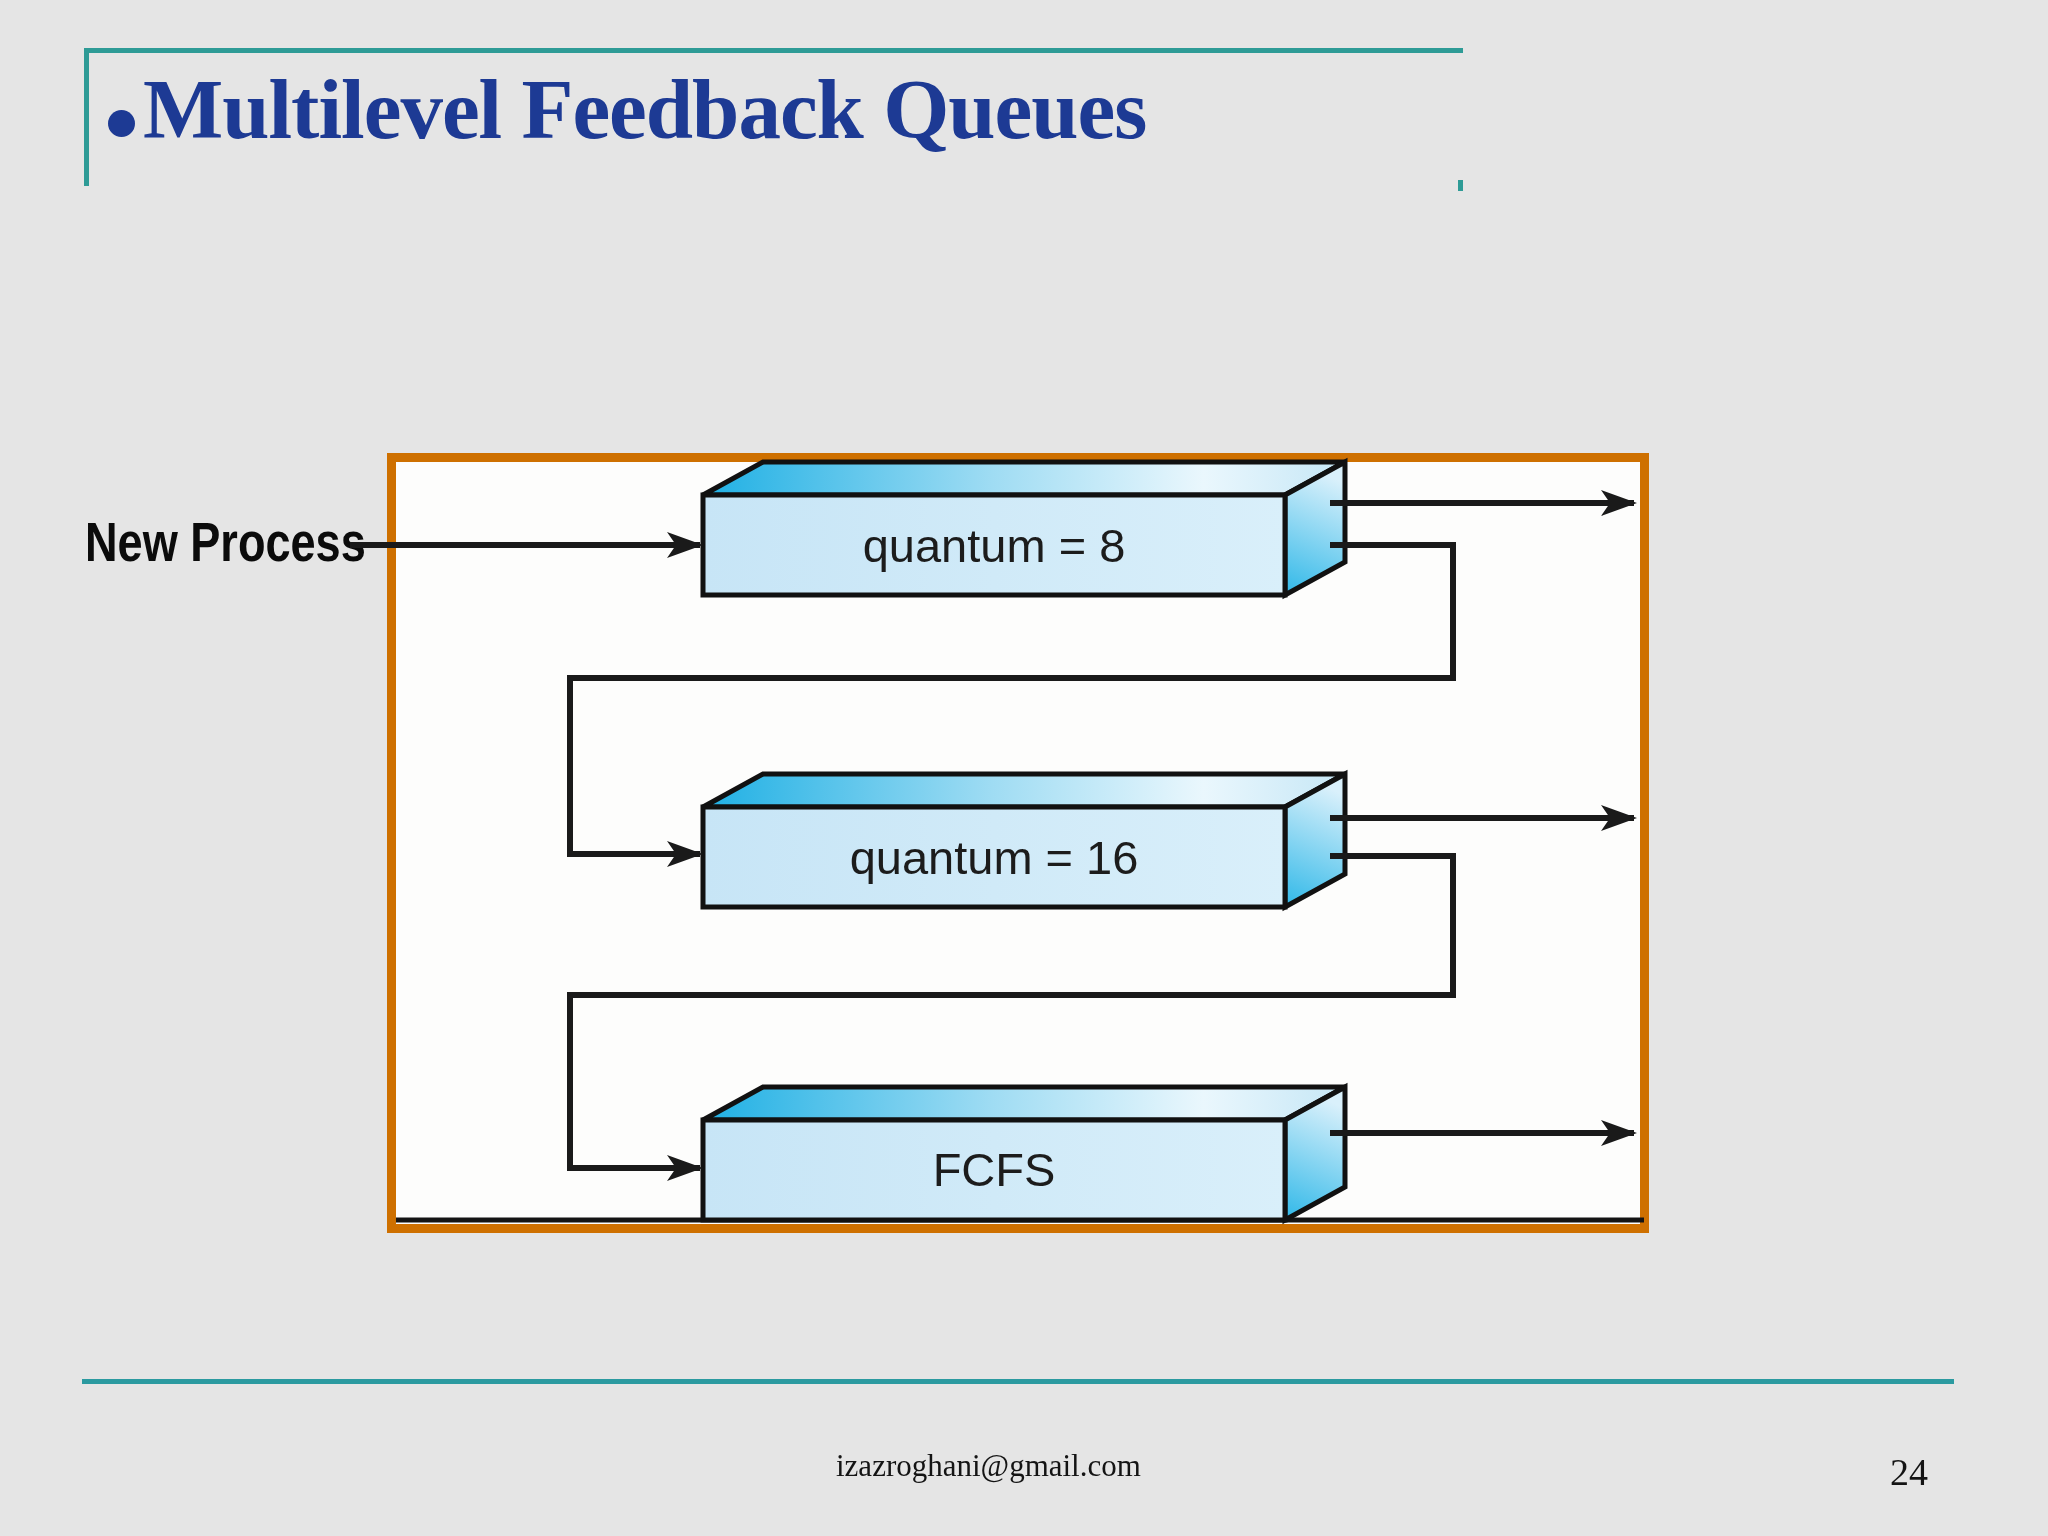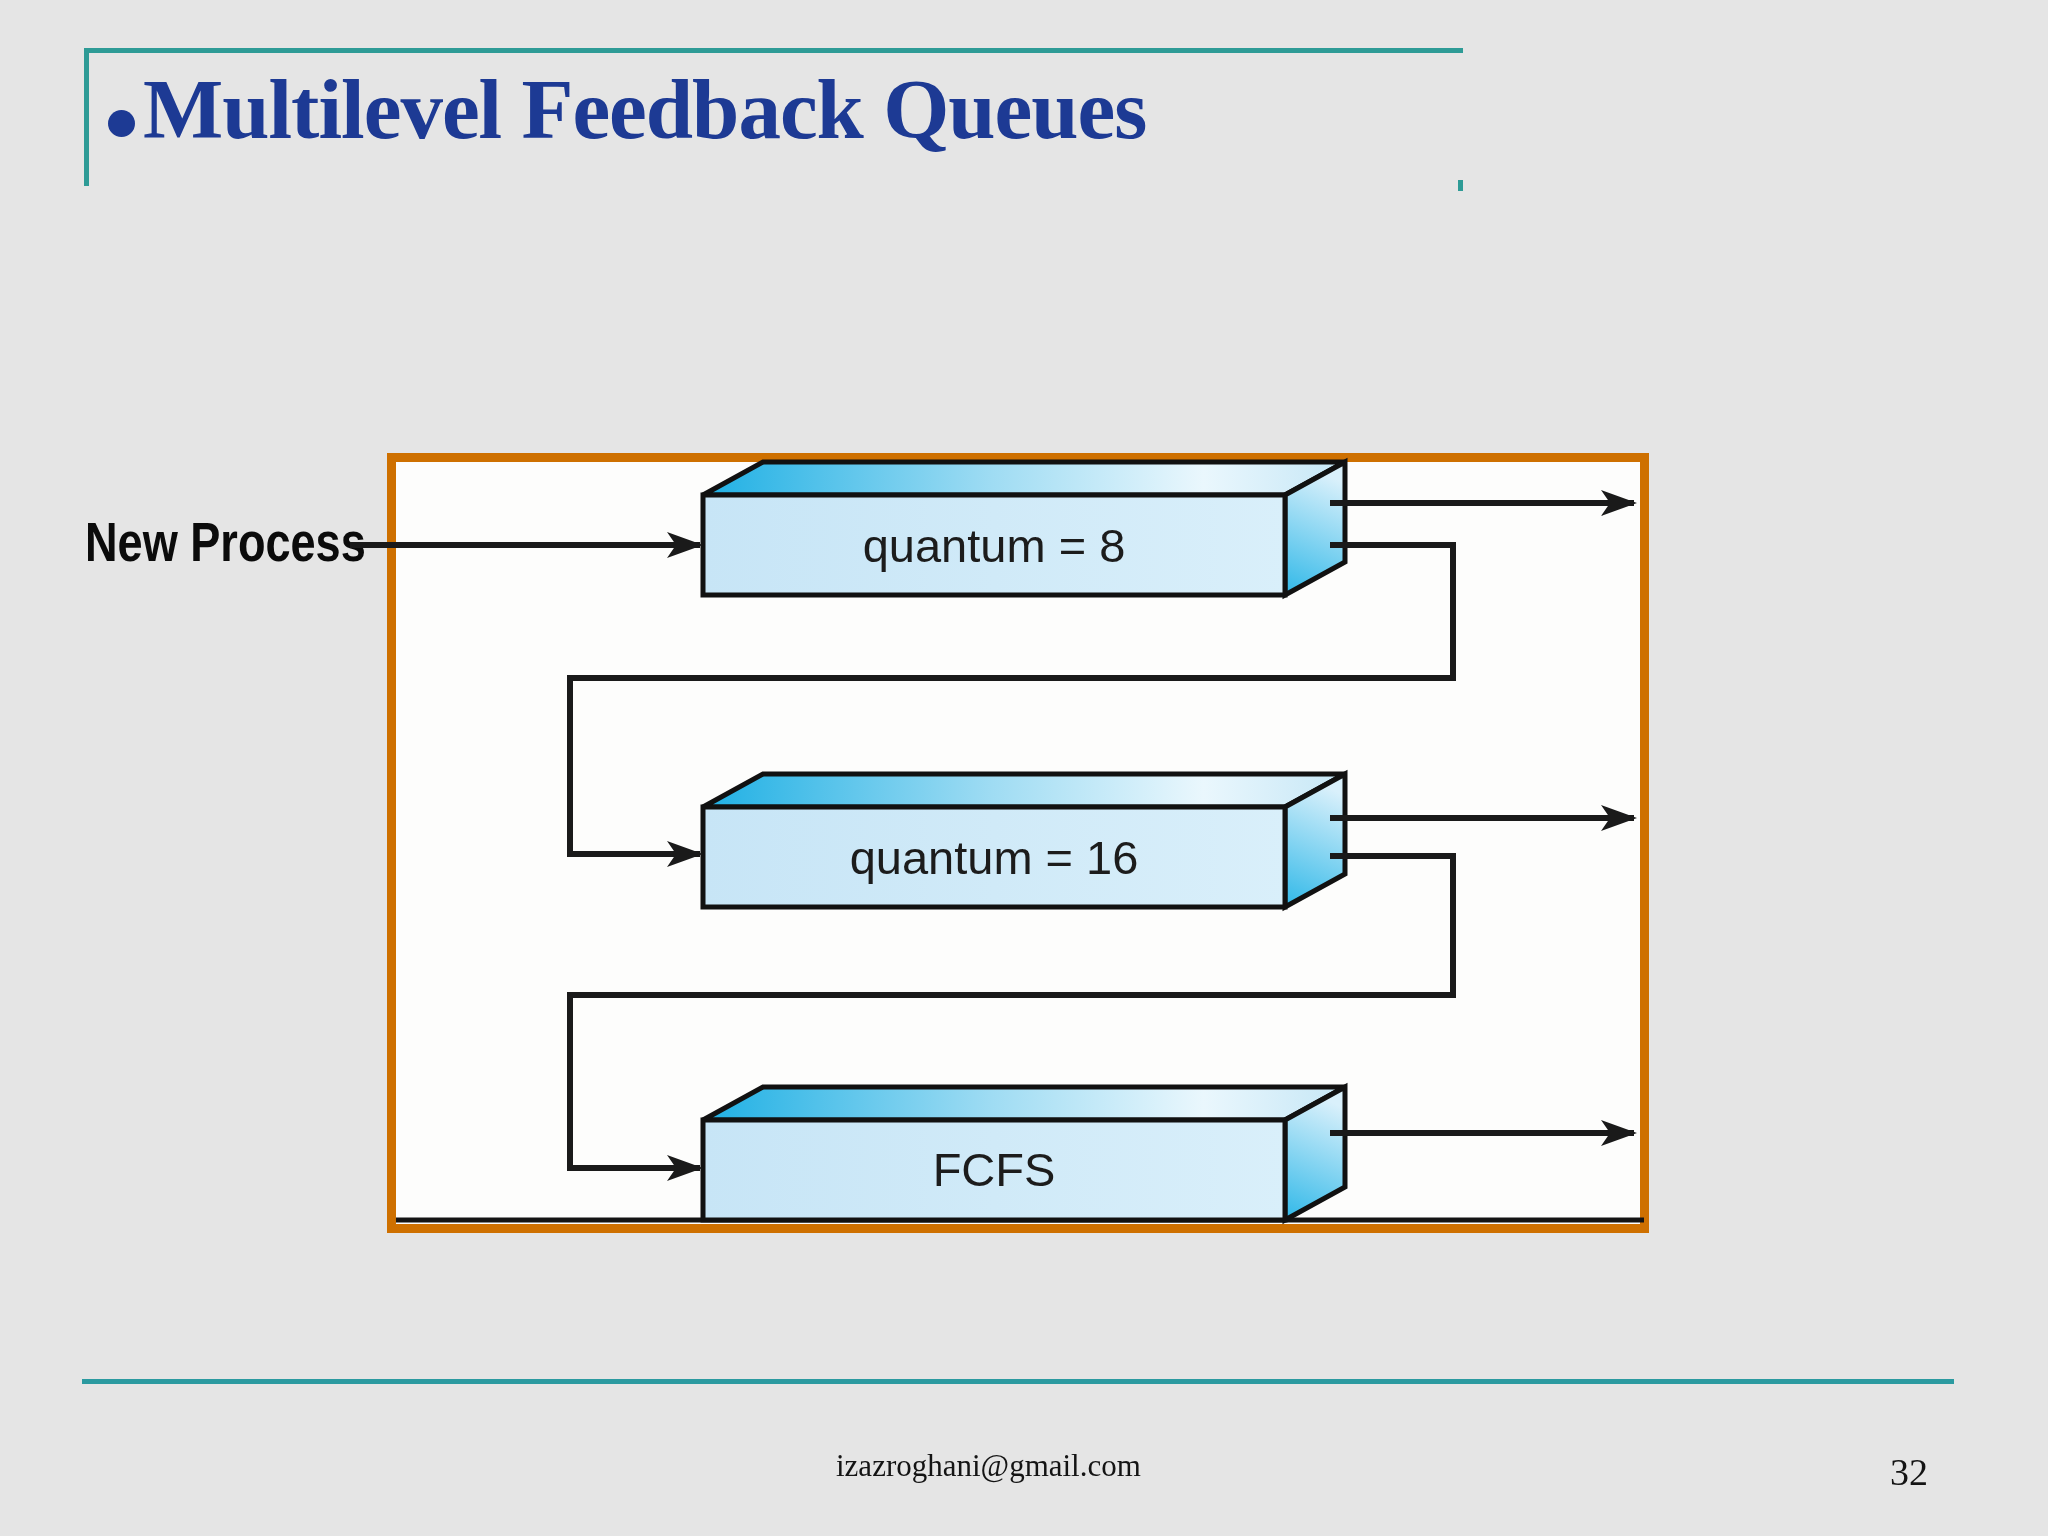--- a/index.html
+++ b/index.html
@@ -131,15 +131,15 @@
       <path d="M1330,545 L1453,545 L1453,678 L570,678 L570,854 L700,854" marker-end="url(#arrowhead)"></path>
       <path d="M1330,818 H1634" marker-end="url(#arrowhead)"></path>
       <path d="M1330,856 L1453,856 L1453,995 L570,995 L570,1168 L700,1168" marker-end="url(#arrowhead)"></path>
       <path d="M1330,1133 H1634" marker-end="url(#arrowhead)"></path>
     </g>
   </svg>
 
   <div class="abs" id="rule-bottom"></div>
 
   <div class="abs" id="footer-email">izazroghani@gmail.com</div>
-  <div class="abs" id="page-number">32</div>
+  <div class="abs" id="page-number">24</div>
 
 </div>
 
 </body></html>

